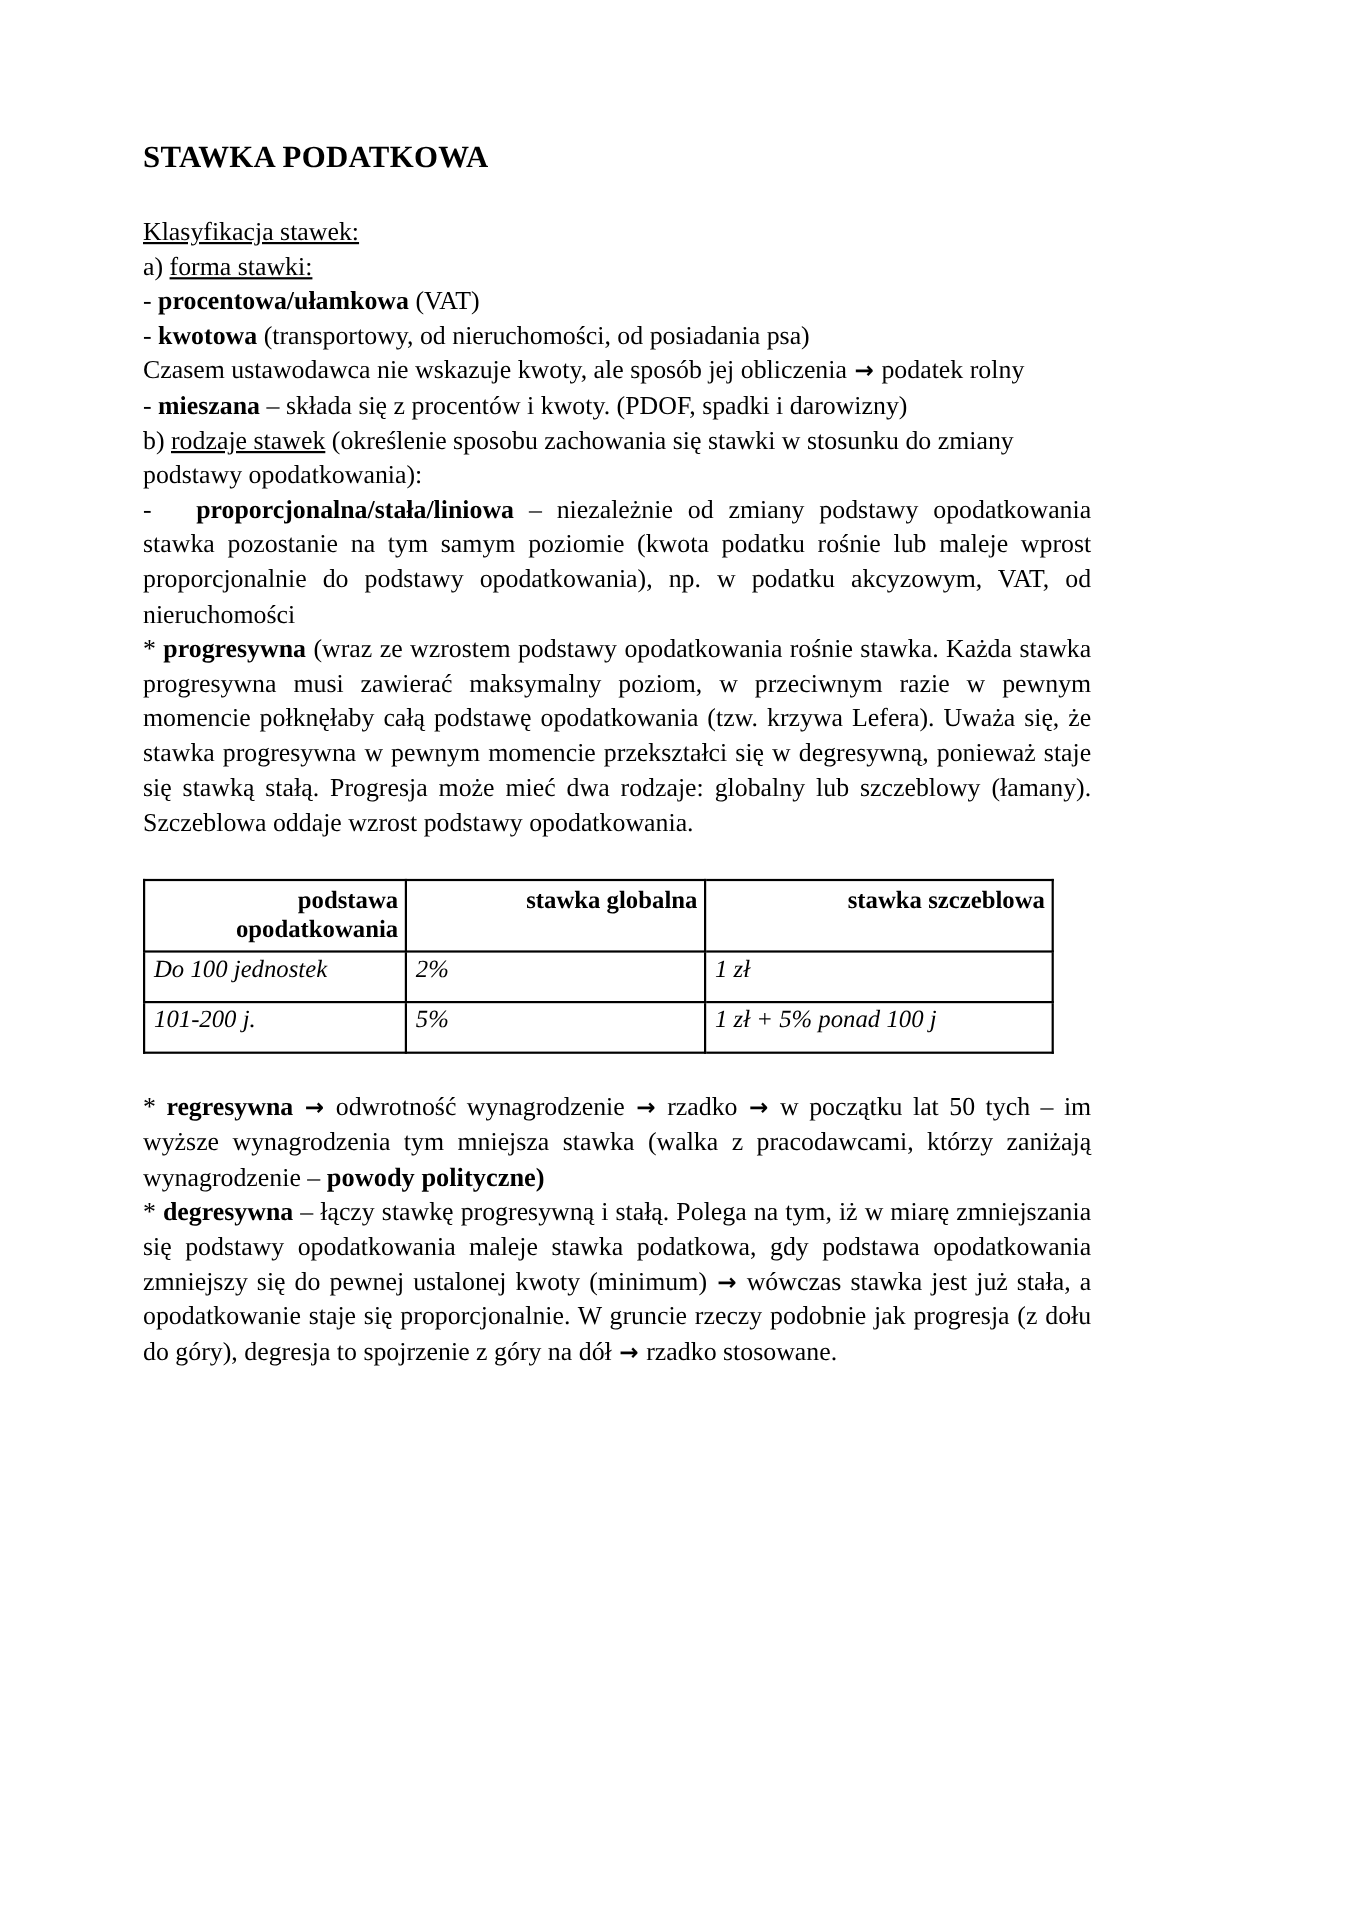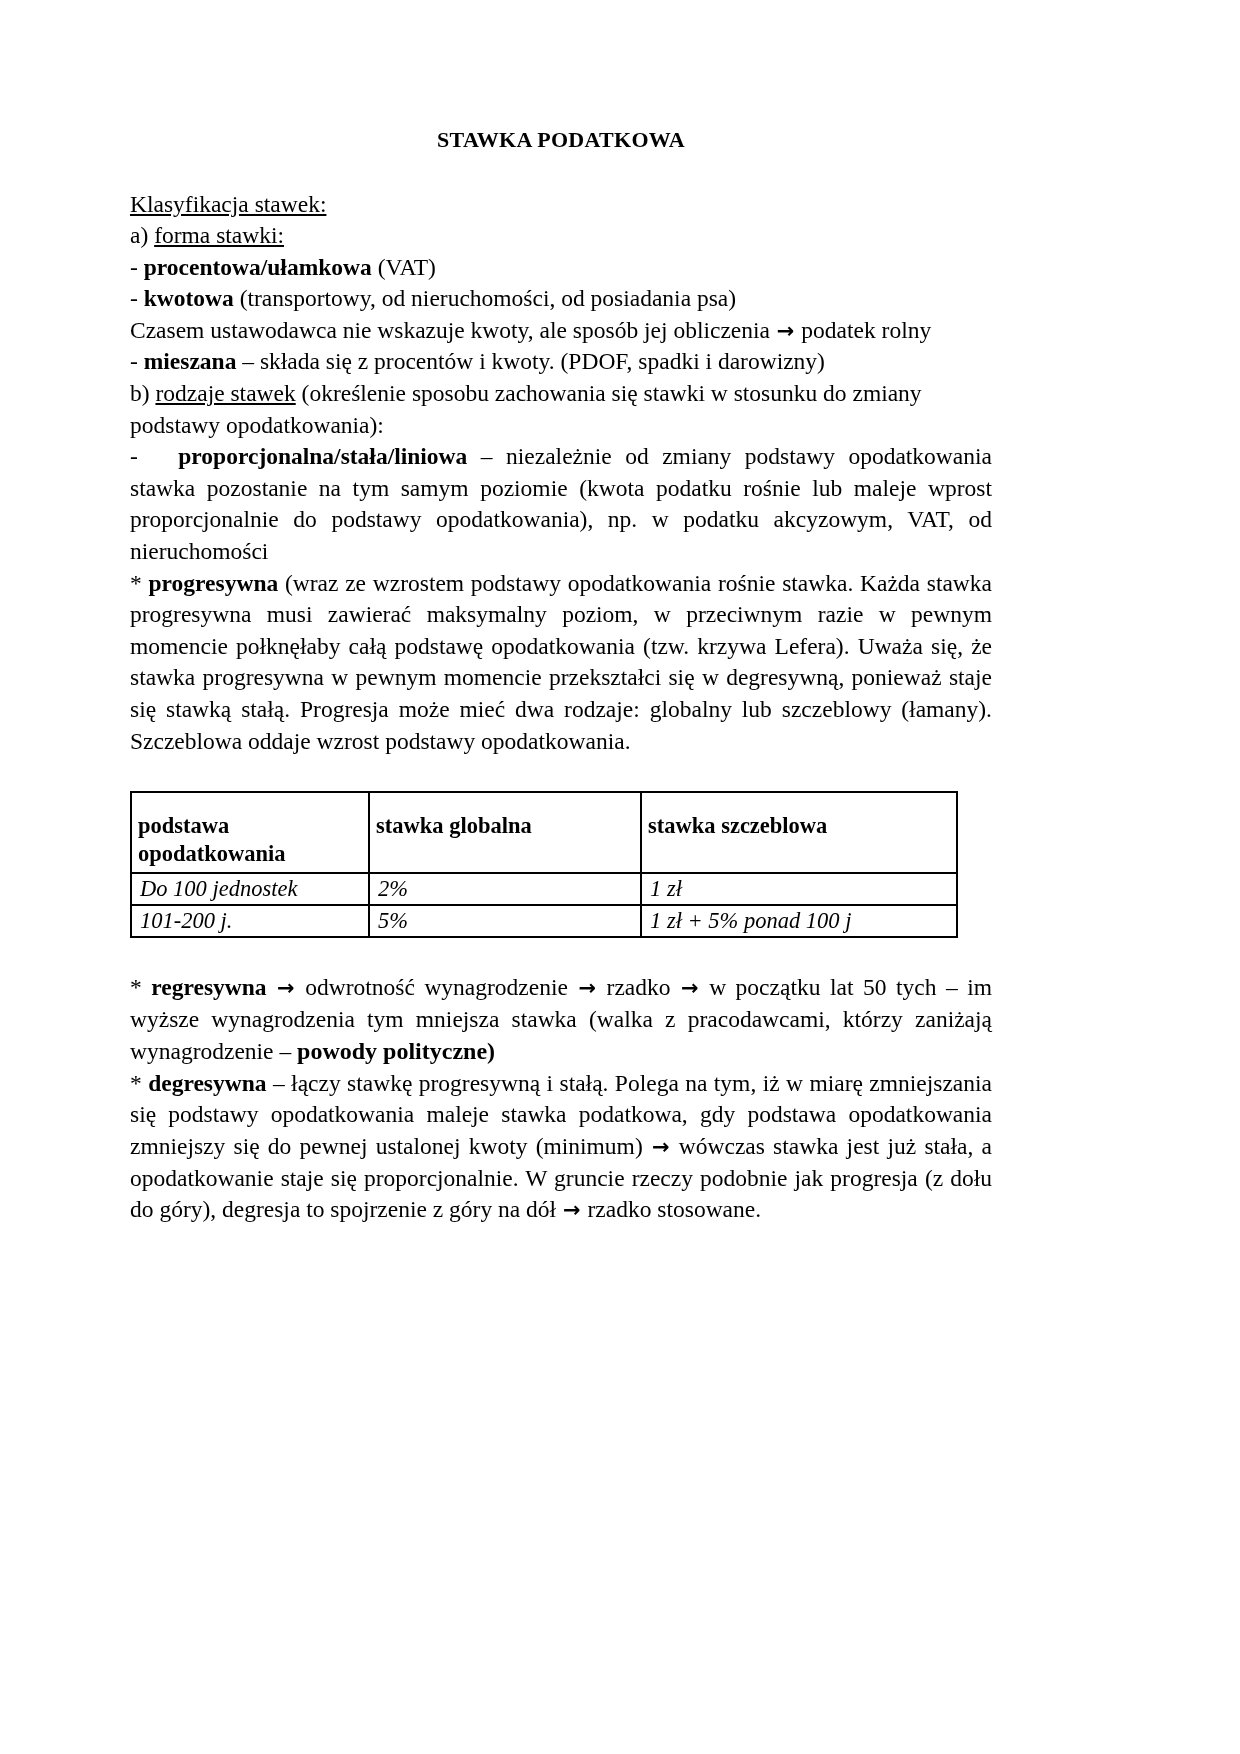--- a/index.html
+++ b/index.html
@@ -17,25 +17,24 @@
     overflow: hidden;
   }
   .page {
     position: absolute;
     left: 130px;
     top: 126px;
     width: 862px;
   }
   .doc-title {
     font-weight: bold;
-    font-size: 22px;
+    font-size: 28px;
     letter-spacing: 0.3px;
     line-height: 1.25;
     margin: 0 0 1px 0;
-    text-align: center;
   }
   p {
     margin: 0;
     font-size: 23.5px;
     line-height: 1.345;
   }
   .jst { text-align: justify; text-align-last: left; }
   .lead { text-align: left; }
   .gap-lg { height: 34px; }
   .u { text-decoration: underline; text-underline-offset: 2px; }
@@ -60,29 +59,29 @@
     table-layout: fixed;
     font-size: 22.5px;
   }
   table.example td {
     border: 2px solid #000000;
     padding: 2px 6px;
     vertical-align: top;
   }
   table.example td.hd {
     font-weight: bold;
-    text-align: left;
+    text-align: right;
     line-height: 1.22;
-    padding: 19px 6px 5px 6px;
+    padding: 3px 6px 5px 6px;
   }
   table.example td.val {
     font-style: italic;
     text-align: left;
     line-height: 1.2;
-    padding: 1px 6px 2px 8px;
+    padding: 1px 6px 16px 8px;
     white-space: nowrap;
   }
   .col-a { width: 238px; }
   .col-b { width: 272px; }
   .col-c { width: 316px; }
 </style>
 </head>
 <body>
 
 <div class="page">

